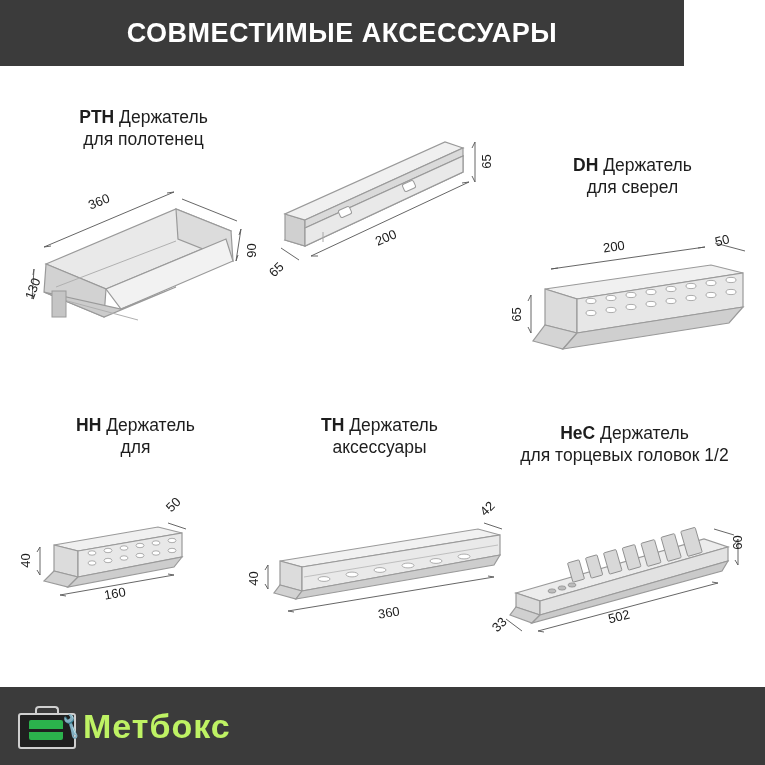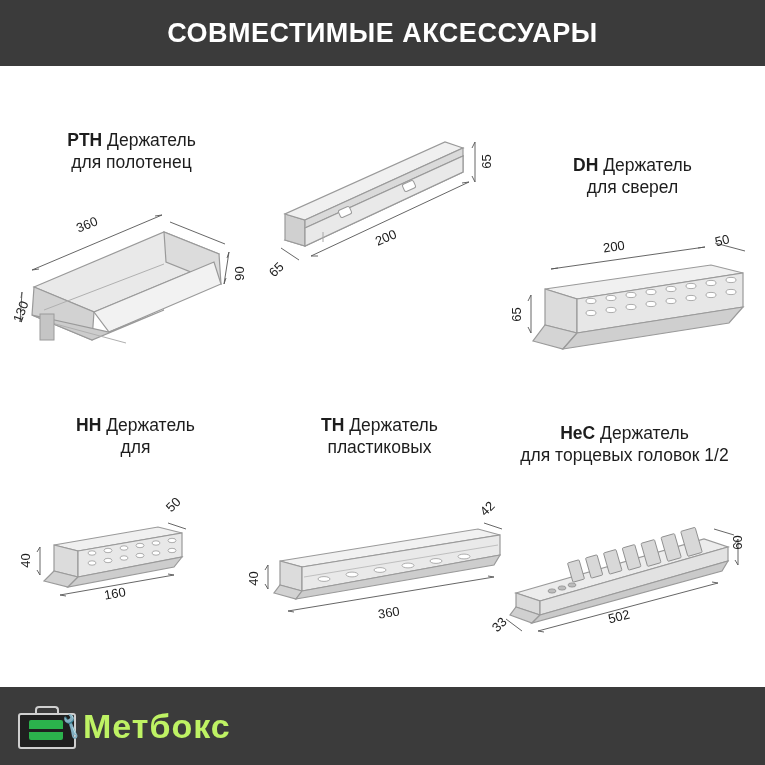--- a/index.html
+++ b/index.html
@@ -4,21 +4,21 @@
 <style>
   html,body{margin:0;padding:0;}
   body{
     width:765px;height:765px;
     background:#ffffff;
     font-family:"Liberation Sans", sans-serif;
     overflow:hidden;
     position:relative;
   }
   .header-bar{
-    position:absolute;left:0;top:0;width:765px;height:66px;
+    position:absolute;left:0;top:0;width:684px;height:66px;
     background:#3b3b3b;
     display:flex;align-items:center;justify-content:center;
   }
   .header-title{
     color:#ffffff;
     font-size:27px;
     font-weight:bold;
     letter-spacing:0.5px;
     text-transform:uppercase;
   }
@@ -73,21 +73,21 @@
 </style>
 </head>
 <body>
 
 <div class="header-bar">
   <div class="header-title">Совместимые аксессуары</div>
 </div>
 
 <div class="content">
 
-  <div class="cell" style="left:14px;top:40px;width:235px;margin-top:23px;">
+  <div class="cell" style="left:26px;top:40px;width:235px;">
     <div class="cap">
       <span class="code">PTH</span>
       <span>Держатель</span><br>
       <span>для полотенец</span>
     </div>
     <div class="fig" style="height:200px;margin-top:18px;">
       <svg width="235" height="185" viewBox="0 0 235 185">
 
         <polygon points="20,95 150,40 205,62 200,70 80,120" fill="#e9e9e9" stroke="#9a9a9a" stroke-width="1.2"></polygon>
         <polygon points="150,40 205,62 207,92 152,70" fill="#dcdcdc" stroke="#9a9a9a" stroke-width="1.2"></polygon>
@@ -217,21 +217,21 @@
       <div class="dim" style="left:148px;top:14px;transform:rotate(-45deg);">50</div>
       <div class="dim" style="left:0px;top:70px;transform:rotate(-90deg);">40</div>
       <div class="dim" style="left:86px;top:103px;transform:rotate(-10deg);">160</div>
     </div>
   </div>
 
   <div class="cell" style="left:252px;top:348px;width:255px;">
     <div class="cap">
       <span class="code">TH</span>
       <span>Держатель</span><br>
-      <span>пластиковых</span>
+      <span>аксессуары</span>
     </div>
     <div class="fig" style="height:150px;margin-top:48px;">
       <svg width="255" height="130" viewBox="0 0 255 130">
         <polygon points="28,54 226,22 248,28 50,60" fill="#f1f1f1" stroke="#9a9a9a" stroke-width="1.2"></polygon>
         <polygon points="28,54 50,60 50,84 28,78" fill="#dcdcdc" stroke="#9a9a9a" stroke-width="1.2"></polygon>
         <polygon points="50,60 248,28 248,48 50,84" fill="#e9e9e9" stroke="#9a9a9a" stroke-width="1.2"></polygon>
         <polygon points="28,78 50,84 44,92 22,86" fill="#d2d2d2" stroke="#9a9a9a" stroke-width="1.2"></polygon>
         <polygon points="50,84 248,48 242,58 44,92" fill="#cdcdcd" stroke="#9a9a9a" stroke-width="1.2"></polygon>
         <g fill="#ffffff" stroke="#9a9a9a" stroke-width="0.8">
           <ellipse cx="72" cy="72" rx="6" ry="2.4"></ellipse>

